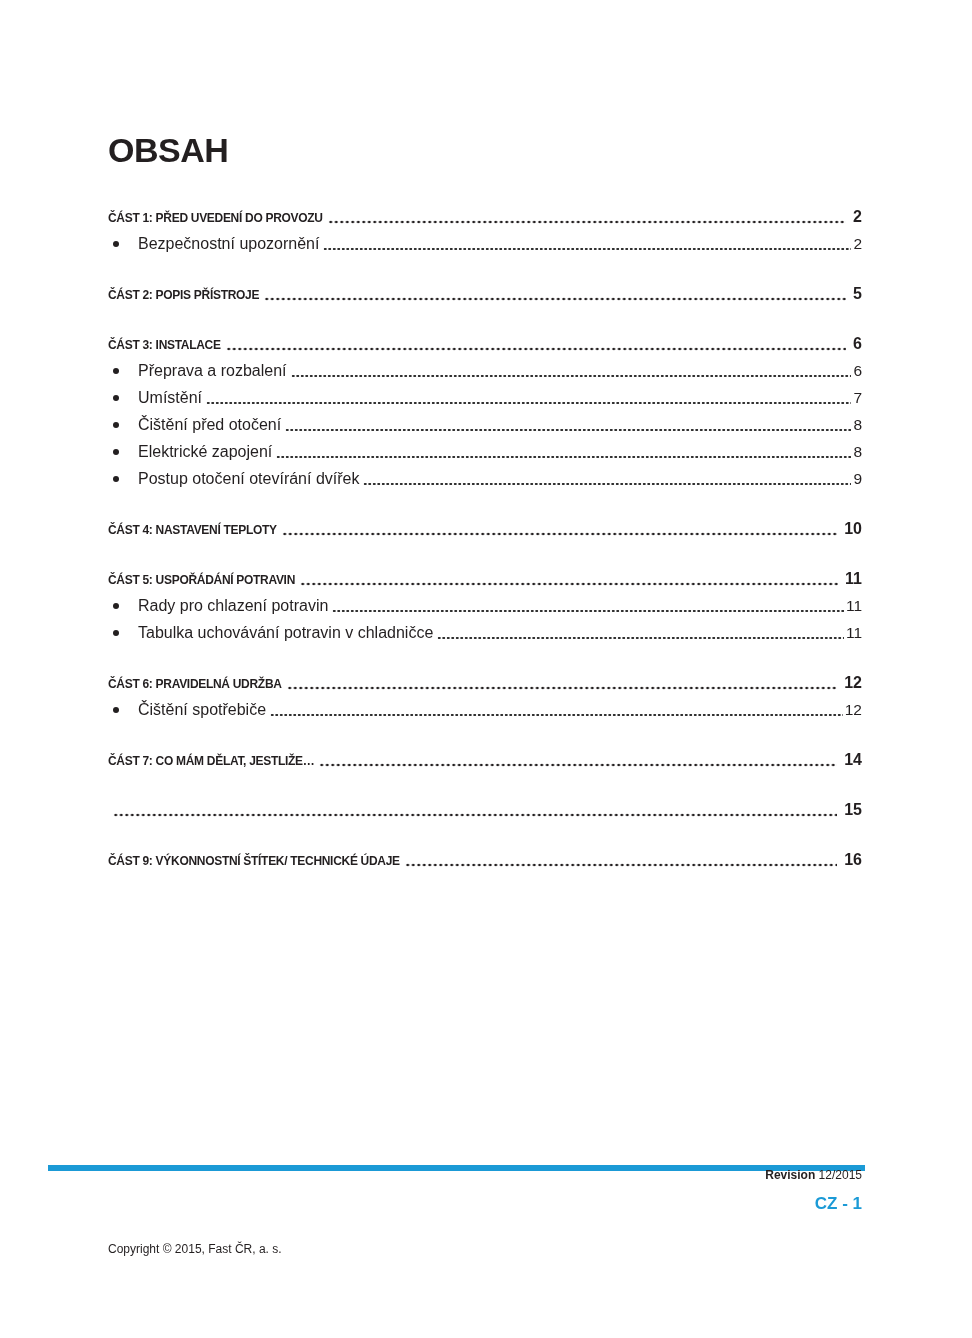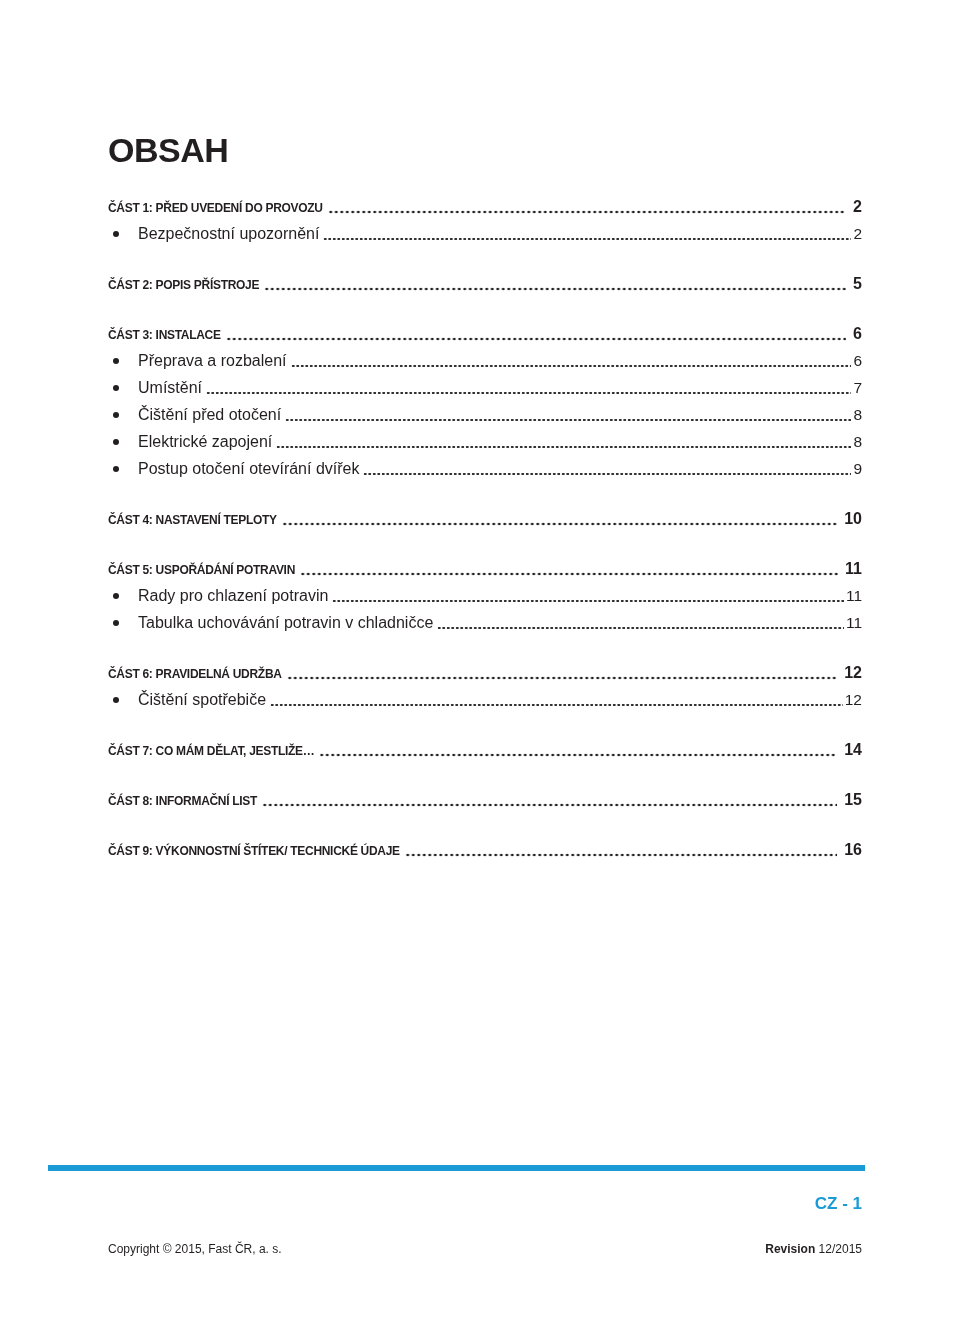--- a/index.html
+++ b/index.html
@@ -12,21 +12,21 @@
     width:972px;height:1338px;
     background:#ffffff;
     font-family:"Liberation Sans","DejaVu Sans",sans-serif;
     color:var(--text);
     overflow:hidden;
   }
   .content{
     padding:131px 110px 0 108px;
   }
   h1.doc-title{
-    margin:0 0 24px 0;
+    margin:0 0 34px 0;
     font-size:34px;
     line-height:38px;
     font-weight:bold;
     letter-spacing:-0.5px;
     color:var(--text);
   }
   .toc-section{margin:0;}
   .toc-section + .toc-section{margin-top:23px;}
   .toc-row{
     display:flex;
@@ -98,21 +98,21 @@
     color:var(--accent);
   }
   .copyright{
     position:absolute;
     left:108px;top:1242px;
     font-size:12px;
     color:var(--text);
   }
   .revision{
     position:absolute;
-    right:110px;top:1242px;
+    right:110px;top:1168px;
     font-size:12px;
     color:var(--text);
   }
   .revision .rev-label{font-weight:bold;}
 </style>
 </head>
 <body>
 
 <div class="page">
   <div class="content">
@@ -251,21 +251,20 @@
   <section class="toc-section">
     <div class="toc-row heading">
       <span class="label">ČÁST 7: CO MÁM DĚLAT, JESTLIŽE…</span>
       <span class="leader"></span>
       <span class="pagenum">14</span>
     </div>
   </section>
 
   <section class="toc-section">
     <div class="toc-row heading">
-      <span class="label">ČÁST 8: INFORMAČNÍ LIST</span>
       <span class="leader"></span>
       <span class="pagenum">15</span>
     </div>
   </section>
 
   <section class="toc-section">
     <div class="toc-row heading">
       <span class="label">ČÁST 9: VÝKONNOSTNÍ ŠTÍTEK/ TECHNICKÉ ÚDAJE</span>
       <span class="leader"></span>
       <span class="pagenum">16</span>

